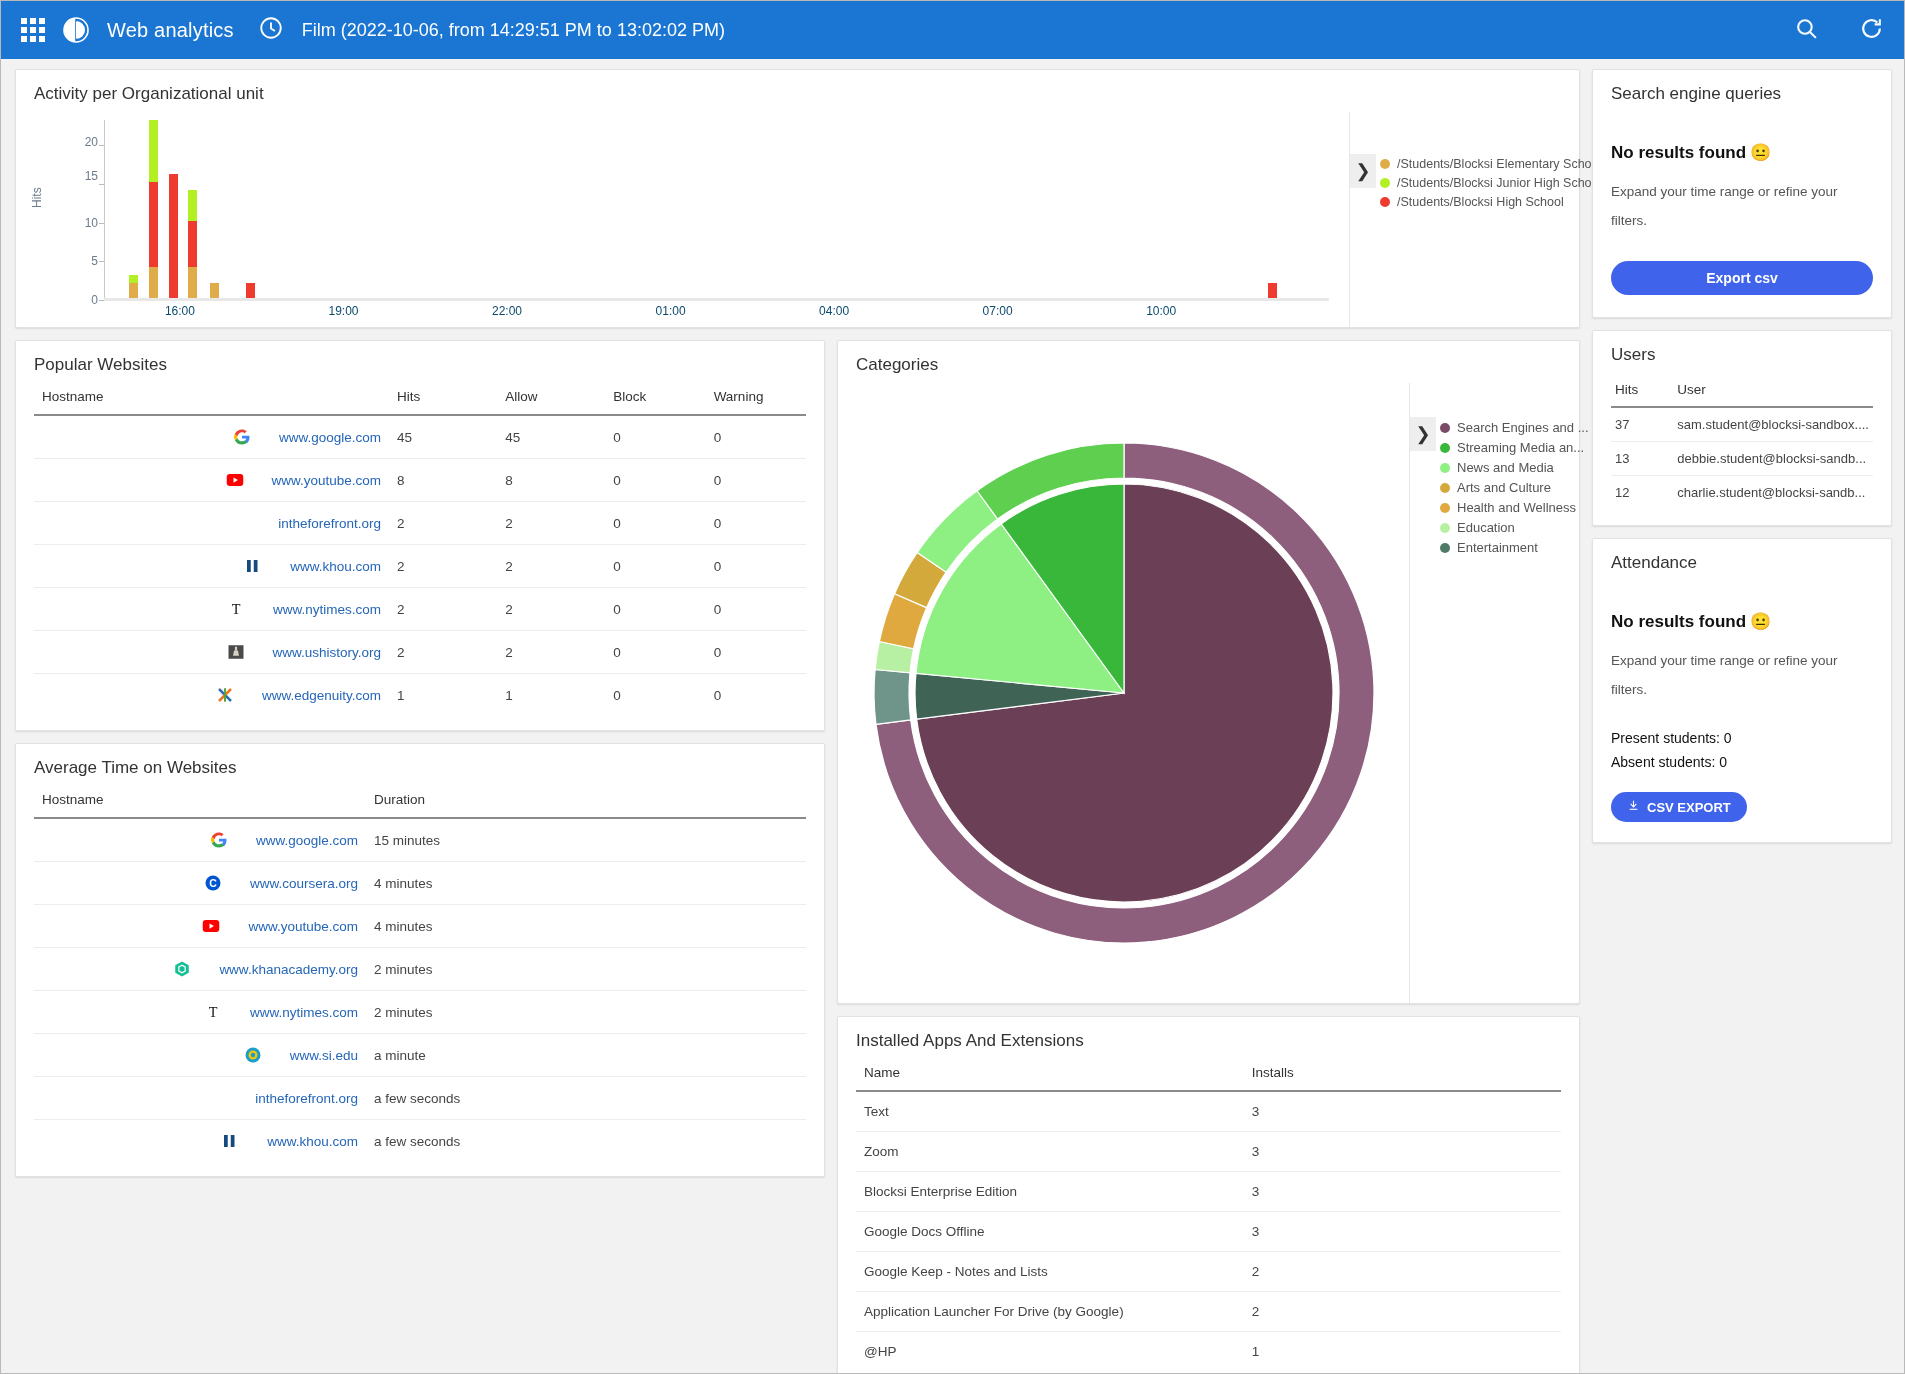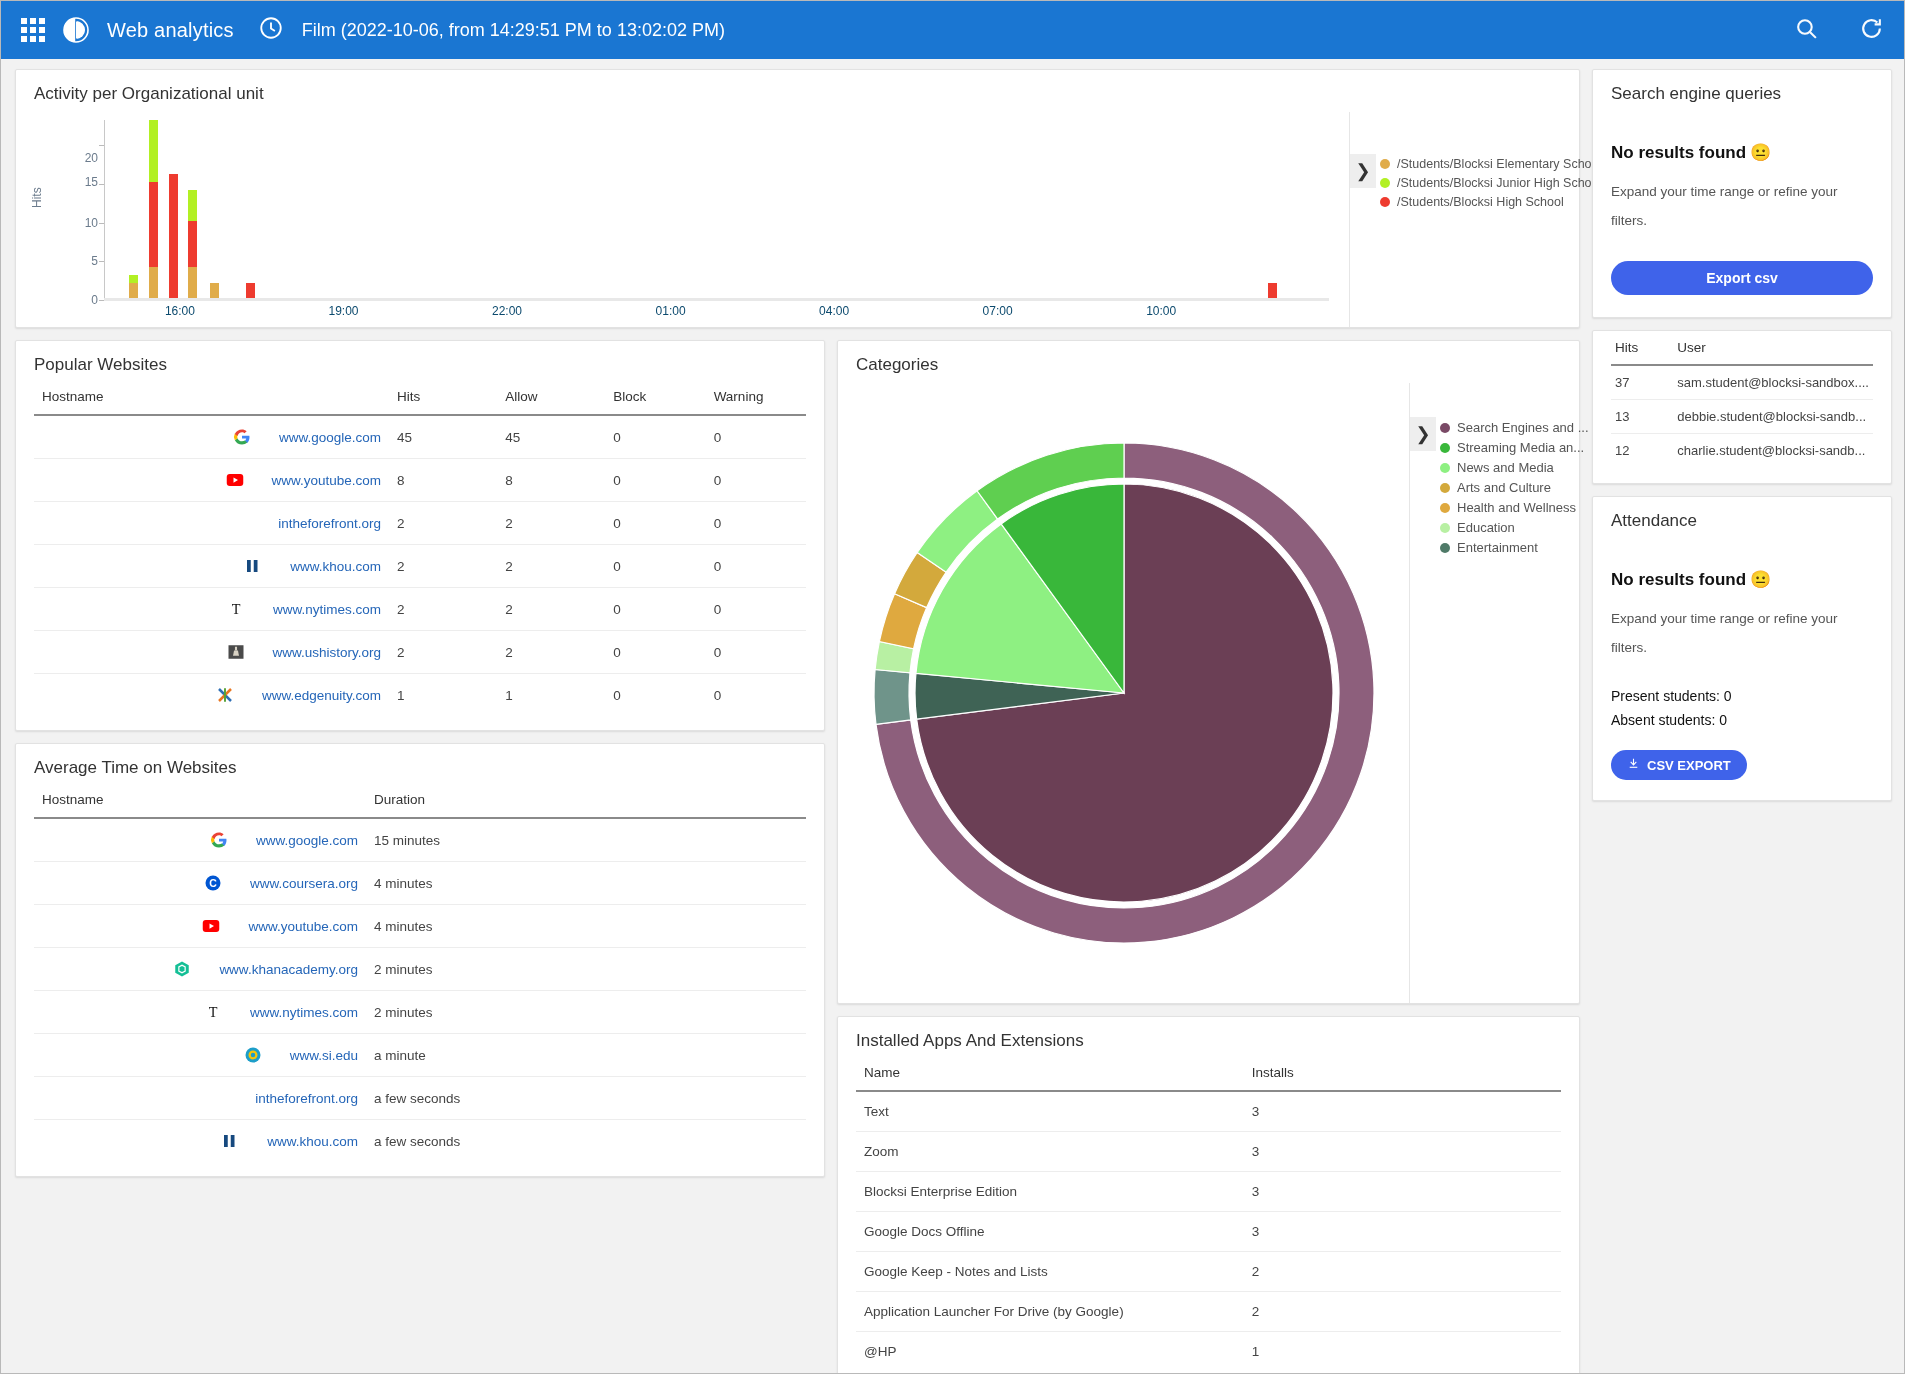--- a/index.html
+++ b/index.html
@@ -168,23 +168,23 @@
       <div class="activity-body">
         <div class="activity-plot">
           <div class="axis-label-y">Hits</div>
           <div class="ticks-y" id="yticks">
               <div style="top: 178px;">0</div>
               <span class="tickline" style="top: 178px;"></span>
               <div style="top: 139.304px;">5</div>
               <span class="tickline" style="top: 139.304px;"></span>
               <div style="top: 100.609px;">10</div>
               <span class="tickline" style="top: 100.609px;"></span>
-              <div style="top: 60px;">15</div>
+              <div style="top: 54px;">15</div>
               <span class="tickline" style="top: 61.913px;"></span>
-              <div style="top: 36px; text-align: right;">20</div>
+              <div style="top: 20px; text-align: right;">20</div>
               <span class="tickline" style="top: 23.2174px;"></span>
             </div>
           <div class="yaxis-line"></div>
           <div class="bars" id="bars">
               <div class="bar" style="left: 2%;">
                 <div class="seg" style="height: 7.73913px; background: rgb(178, 240, 36);"></div>
                 <div class="seg" style="height: 15.4783px; background: rgb(224, 172, 74);"></div>
               </div>
               <div class="bar" style="left: 3.6%;">
                 <div class="seg" style="height: 61.913px; background: rgb(178, 240, 36);"></div>
@@ -583,20 +583,21 @@
 
   <div class="col-right">
     <div class="card">
       <div class="card-title">Search engine queries</div>
       <div class="empty-head">No results found 😐</div>
       <div class="empty-sub">Expand your time range or refine your filters.</div>
       <button class="btn-primary">Export csv</button>
     </div>
 
     <div class="card">
+      <div class="card-title">Users</div>
       <div class="users-tbl">
         <table>
           <thead>
               <tr id="us-head">
                 <th>Hits</th>
                 <th>User</th>
               </tr>
             </thead>
           <tbody id="us-body">
               <tr>

